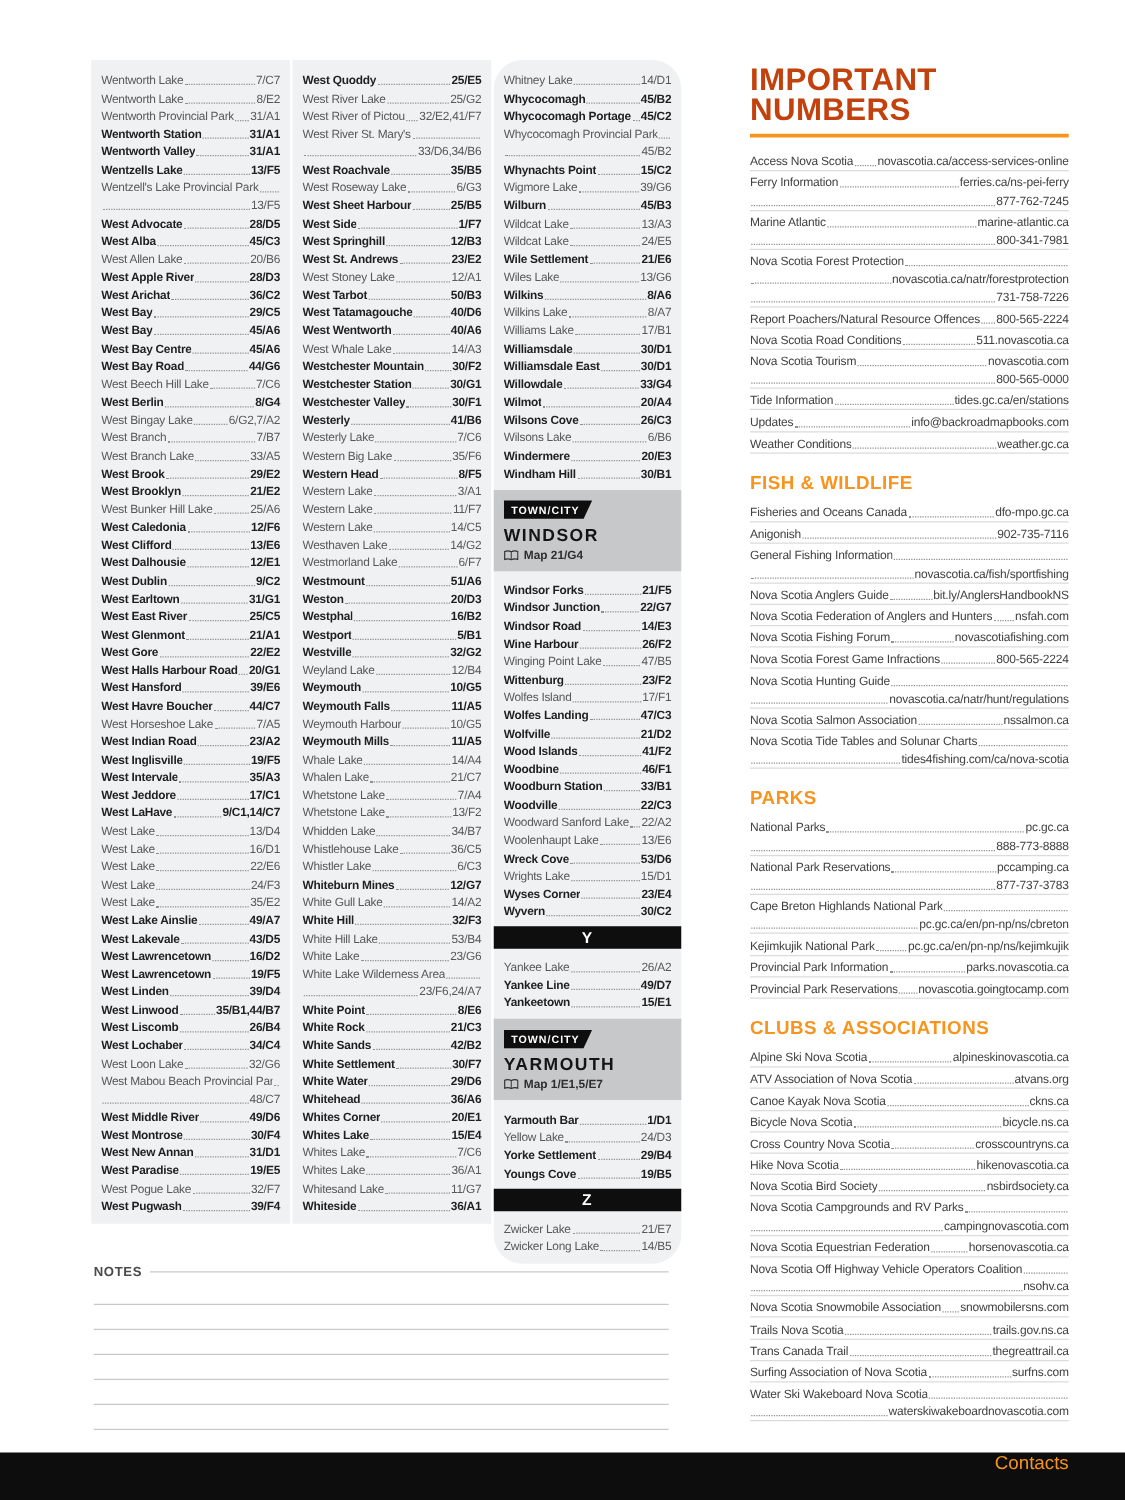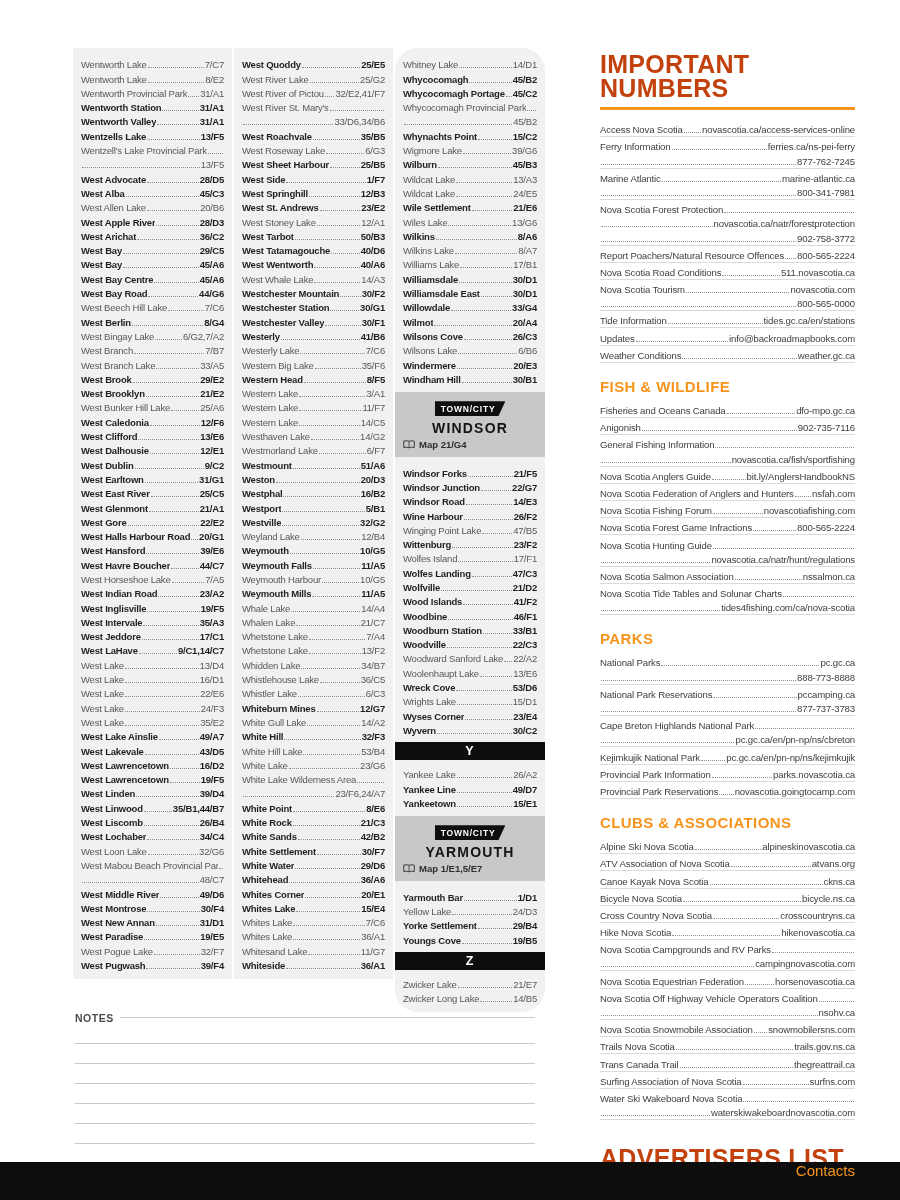--- a/index.html
+++ b/index.html
@@ -15,21 +15,21 @@
   .entry .row{display:flex;height:14.3px;align-items:flex-end;}
   .entry .nm{white-space:nowrap;overflow:hidden;flex-shrink:1;min-width:0;}
   .entry .leader{flex:1 1 4px;min-width:4px;border-bottom:1px dotted #8f9092;margin:0 1px 2px 1px;align-self:flex-end;}
   .entry .val{white-space:nowrap;flex-shrink:0;}
   .entry.bold{color:#1f1f20;}
   .entry.bold .nm,.entry.bold .val{font-weight:bold;}
 
   .letter-bar{background:#0e0e0e;color:#ffffff;font-weight:bold;font-size:12.5px;
               text-align:center;height:18px;line-height:18px;letter-spacing:1px;margin:6px -8px 6px;}
 
-  .town-box{background:#c6c8ca;margin:7px -8px 7px;padding:6px 8px 7px;text-align:center;}
+  .town-box{background:#c6c8ca;margin:7px -8px 7px;padding:6px 8px 7px;}
   .town-tag{display:inline-block;background:#0e0e0e;color:#fff;font-weight:bold;font-size:8.5px;
             letter-spacing:0.8px;padding:2.5px 10px 2.5px 6px;
             clip-path:polygon(0 0,100% 0,calc(100% - 7px) 100%,0 100%);}
   .town-name{font-weight:bold;font-size:14px;letter-spacing:1.2px;color:#141414;margin-top:4px;}
   .town-map{display:flex;align-items:center;gap:4px;font-size:9.5px;color:#2e2e2e;margin-top:3px;font-weight:bold;}
   .book-icon svg{display:block;}
 
   
   .right-col{position:absolute;left:600px;top:52px;width:255px;}
   .big-title{font-size:25px;line-height:24px;font-weight:bold;color:#c2410c;letter-spacing:0.3px;}
@@ -1369,21 +1369,21 @@
             <span class="c-val"></span>
           </div>
           <div class="c-row">
             <span class="c-label"></span>
             <span class="leader"></span>
             <span class="c-val">novascotia.ca/natr/forestprotection</span>
           </div>
           <div class="c-row">
             <span class="c-label"></span>
             <span class="leader"></span>
-            <span class="c-val">902-758-3772</span>
+            <span class="c-val">731-758-7226</span>
           </div>
         </div>
         <div class="c-entry">
           <div class="c-row">
             <span class="c-label">Report Poachers/Natural Resource Offences</span>
             <span class="leader"></span>
             <span class="c-val">800-565-2224</span>
           </div>
         </div>
         <div class="c-entry">
@@ -1604,20 +1604,27 @@
             <span class="c-label">Cross Country Nova Scotia</span>
             <span class="leader"></span>
             <span class="c-val">crosscountryns.ca</span>
           </div>
         </div>
         <div class="c-entry">
           <div class="c-row">
             <span class="c-label">Hike Nova Scotia</span>
             <span class="leader"></span>
             <span class="c-val">hikenovascotia.ca</span>
+          </div>
+        </div>
+        <div class="c-entry">
+          <div class="c-row">
+            <span class="c-label">Nova Scotia Bird Society</span>
+            <span class="leader"></span>
+            <span class="c-val">nsbirdsociety.ca</span>
           </div>
         </div>
         <div class="c-entry">
           <div class="c-row">
             <span class="c-label">Nova Scotia Campgrounds and RV Parks</span>
             <span class="leader"></span>
             <span class="c-val"></span>
           </div>
           <div class="c-row">
             <span class="c-label"></span>

